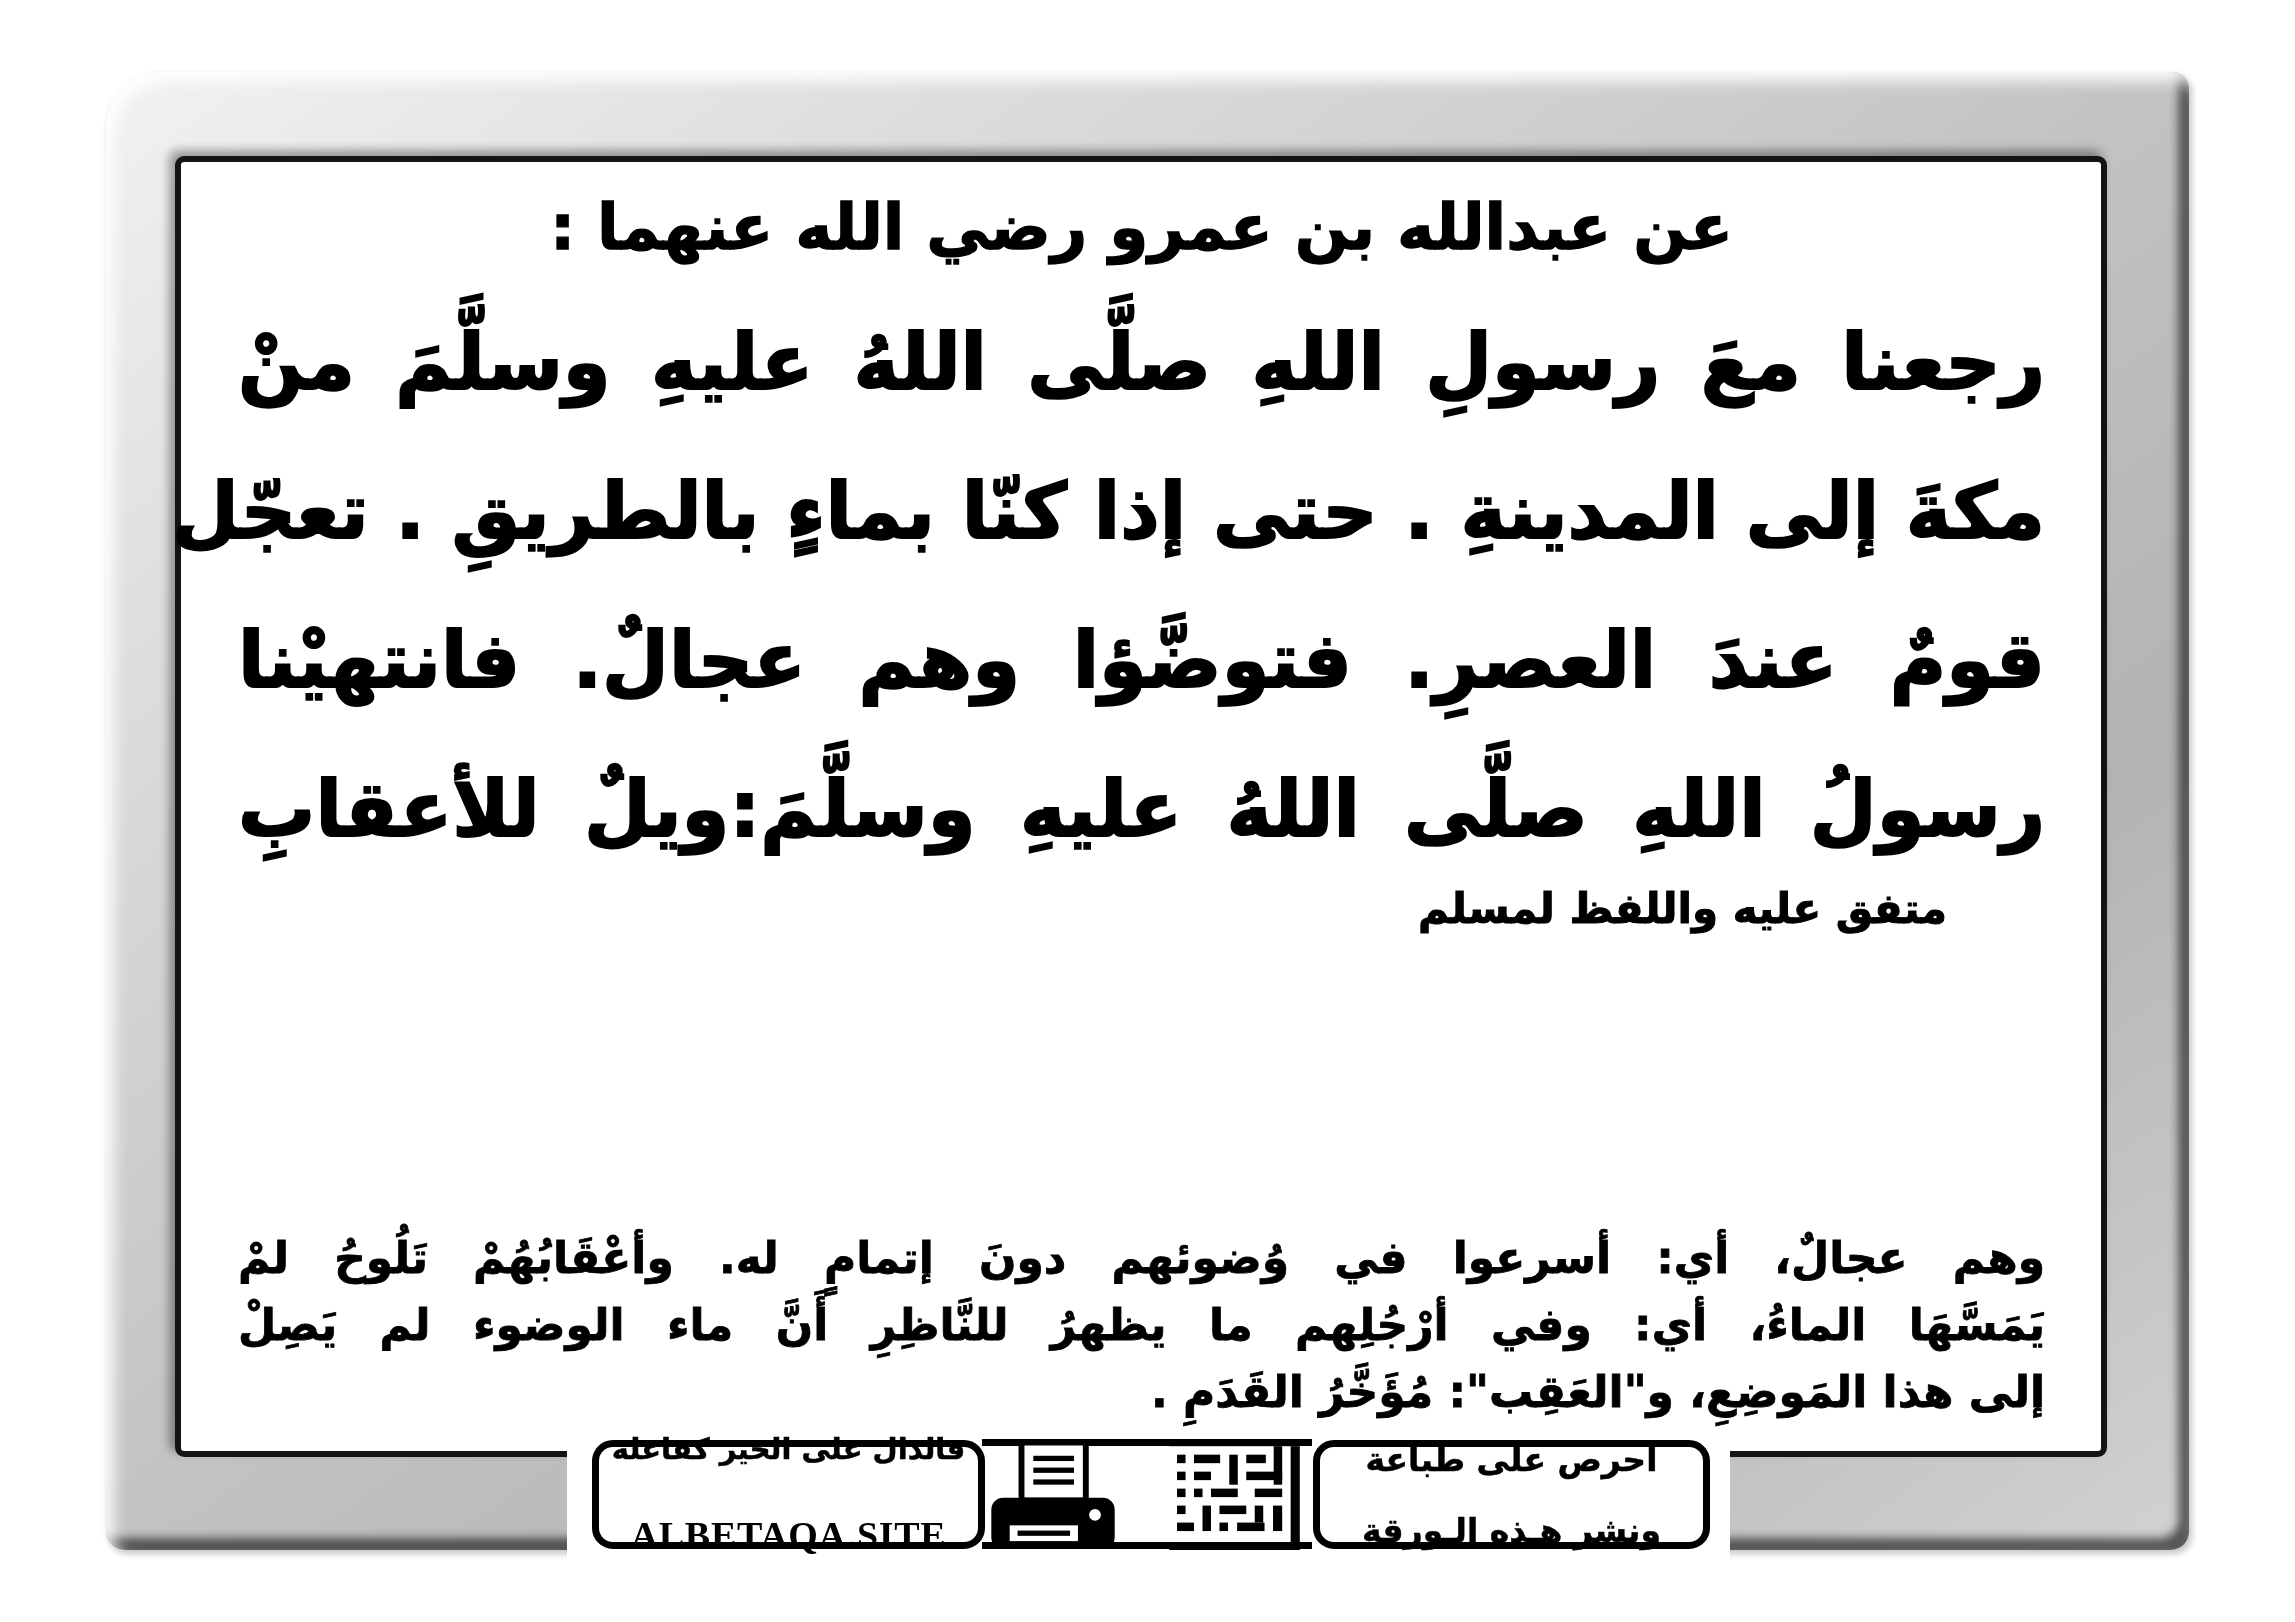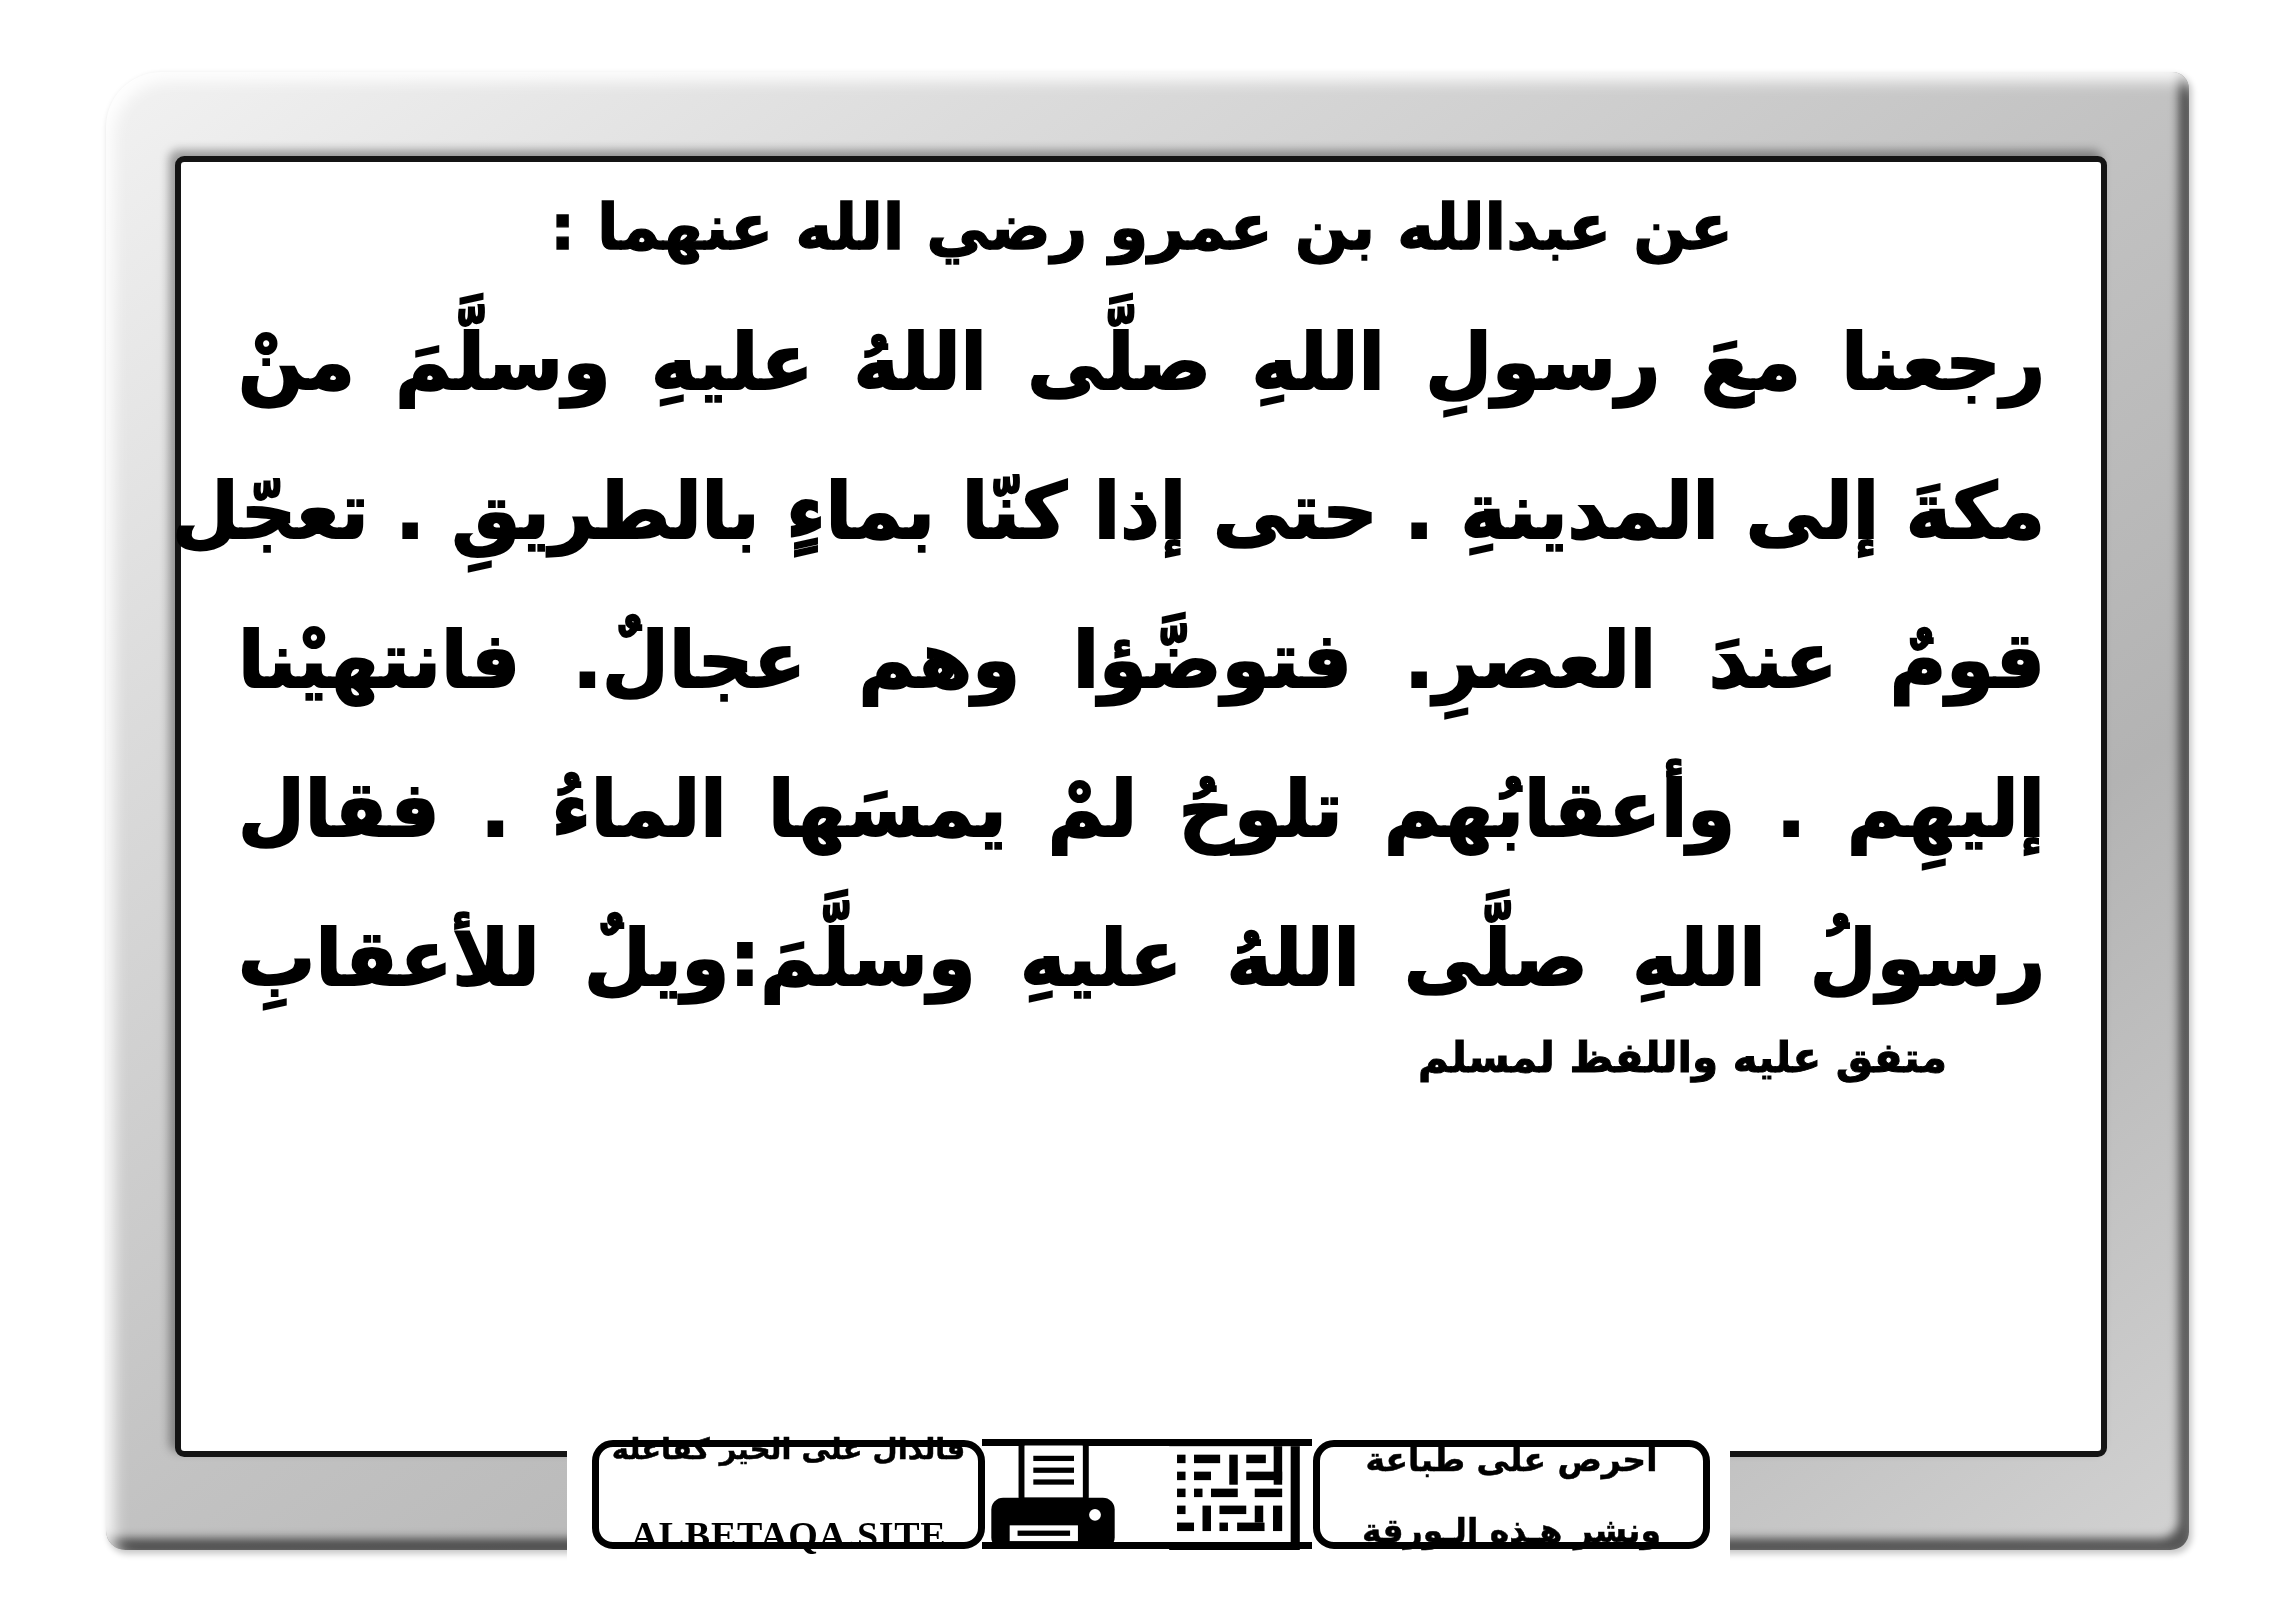--- a/index.html
+++ b/index.html
@@ -56,27 +56,31 @@
   <div class="frame"></div>
   <div class="hole"></div>
 
   <div class="content">
     <div class="header">عن عبدالله بن عمرو رضي الله عنهما :</div>
 
     <div class="hadith">
       <div class="hline">رجعنا معَ رسولِ اللهِ صلَّى اللهُ عليهِ وسلَّمَ منْ</div>
       <div class="hline">مكةَ إلى المدينةِ . حتى إذا كنّا بماءٍ بالطريقِ . تعجّل</div>
       <div class="hline">قومٌ عندَ العصرِ. فتوضَّؤا وهم عجالٌ. فانتهيْنا</div>
-      <div class="hline">إليهِم . وأعقابُهم تلوحُ لمْ يمسَها الماءُ . فقال</div>
       <div class="hline">رسولُ اللهِ صلَّى اللهُ عليهِ وسلَّمَ:ويلٌ للأعقابِ</div>
       <div class="hline-last">
         <span class="attribution">متفق عليه واللفظ لمسلم</span>
       </div>
     </div>
 
+    <div class="explain">
+      <div class="eline">وهم عجالٌ، أي: أسرعوا في وُضوئهم دونَ إتمامٍ له. وأعْقَابُهُمْ تَلُوحُ لمْ</div>
+      <div class="eline">يَمَسَّهَا الماءُ، أي: وفي أرْجُلِهم ما يظهرُ للنَّاظِرِ أَنَّ ماء الوضوء لم يَصِلْ</div>
+      <div class="eline last">إلى هذا المَوضِعِ، و"العَقِب": مُؤَخَّرُ القَدَمِ .</div>
+    </div>
   </div>
 
   <div class="strip"></div>
   <div class="conn t"></div>
   <div class="conn b"></div>
 
   <div class="fbox fbox-left">
     <div class="referral">فالدال على الخير كفاعله</div>
     <div class="site">ALBETAQA.SITE</div>
   </div>

